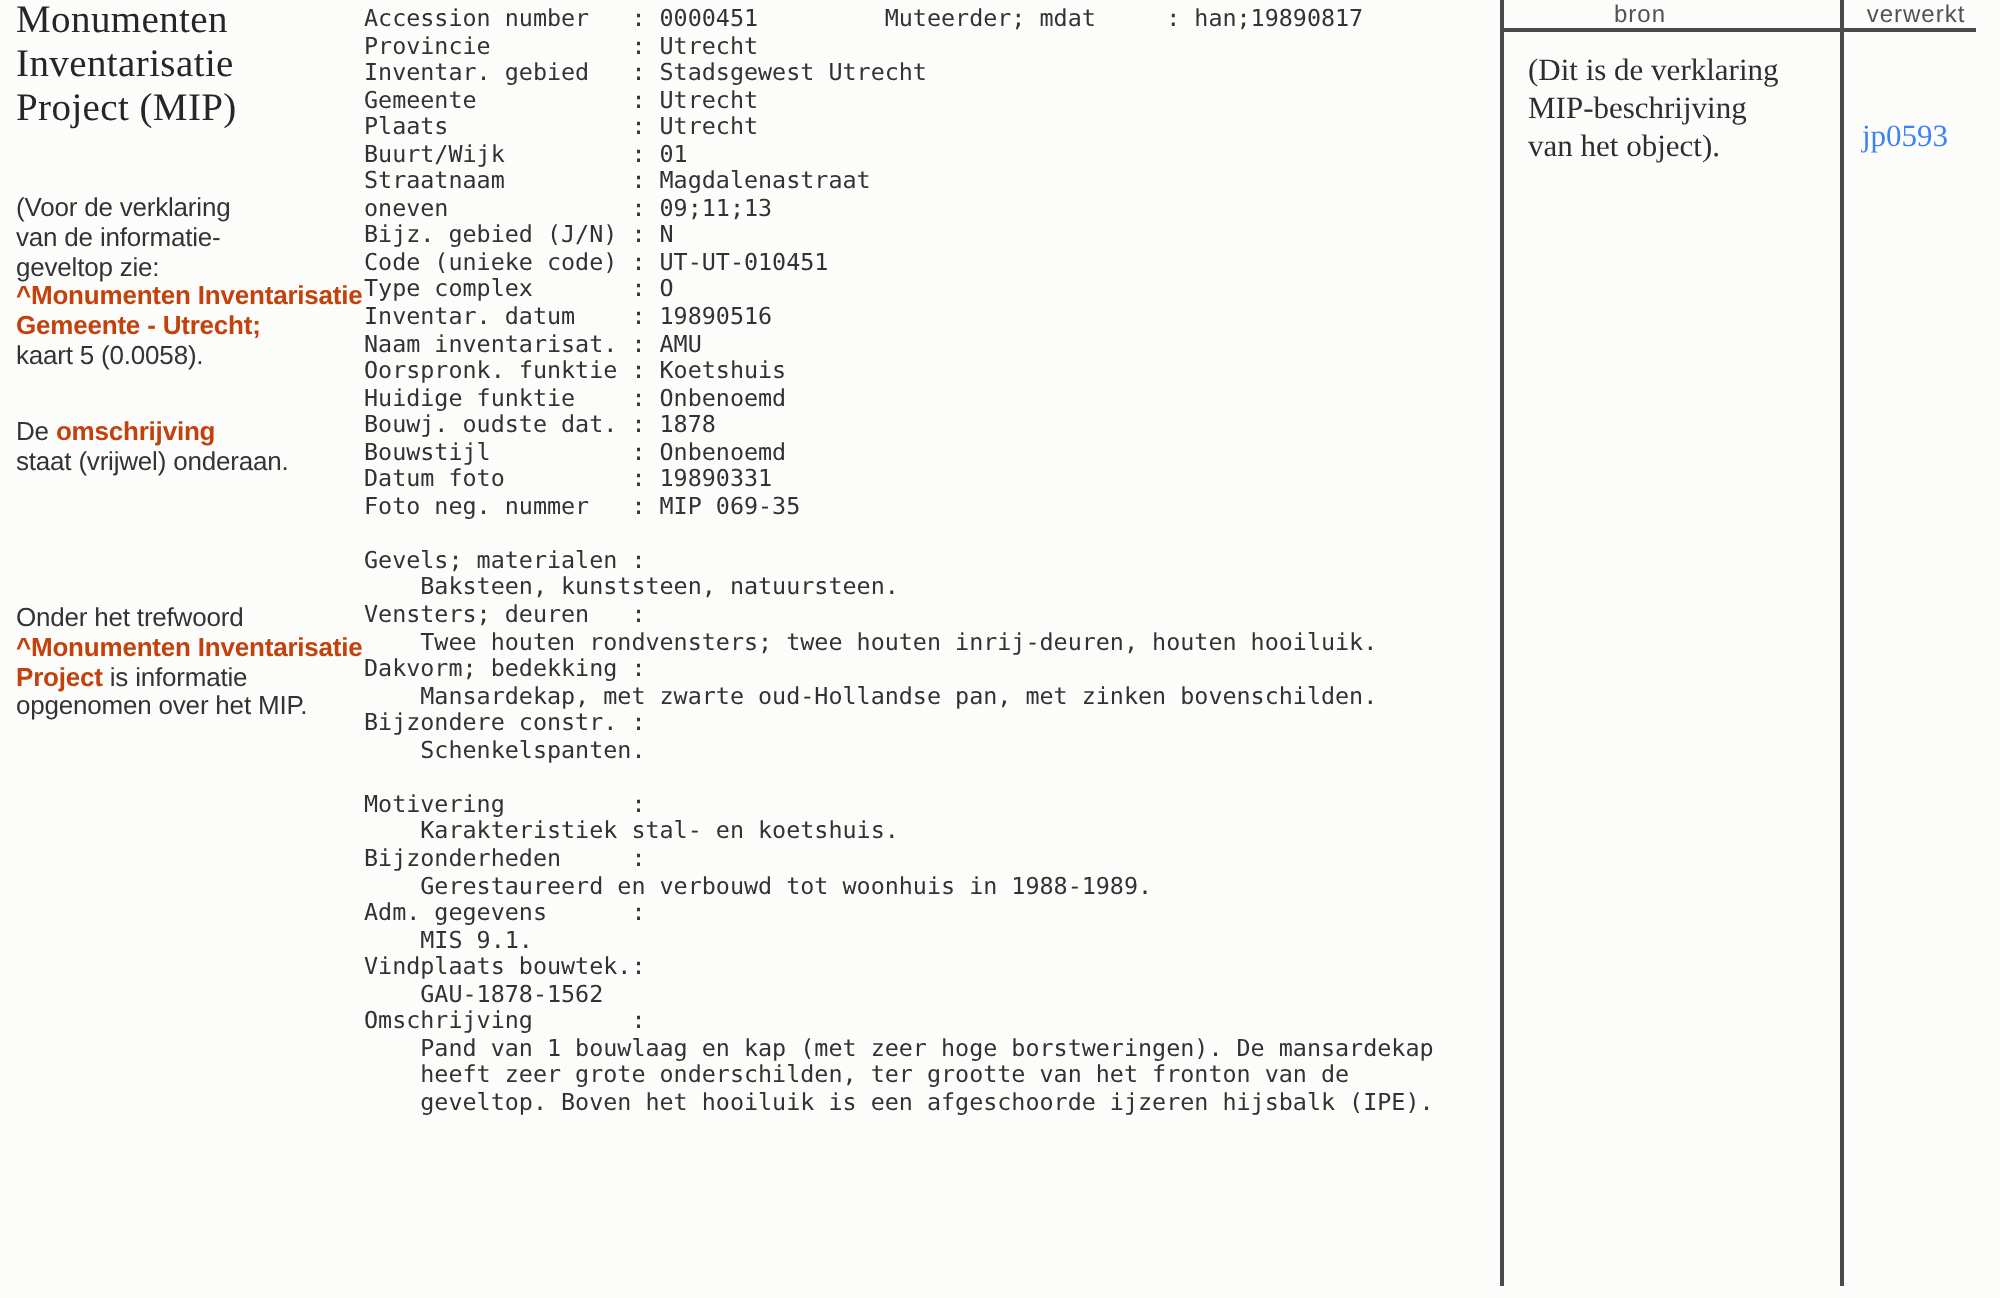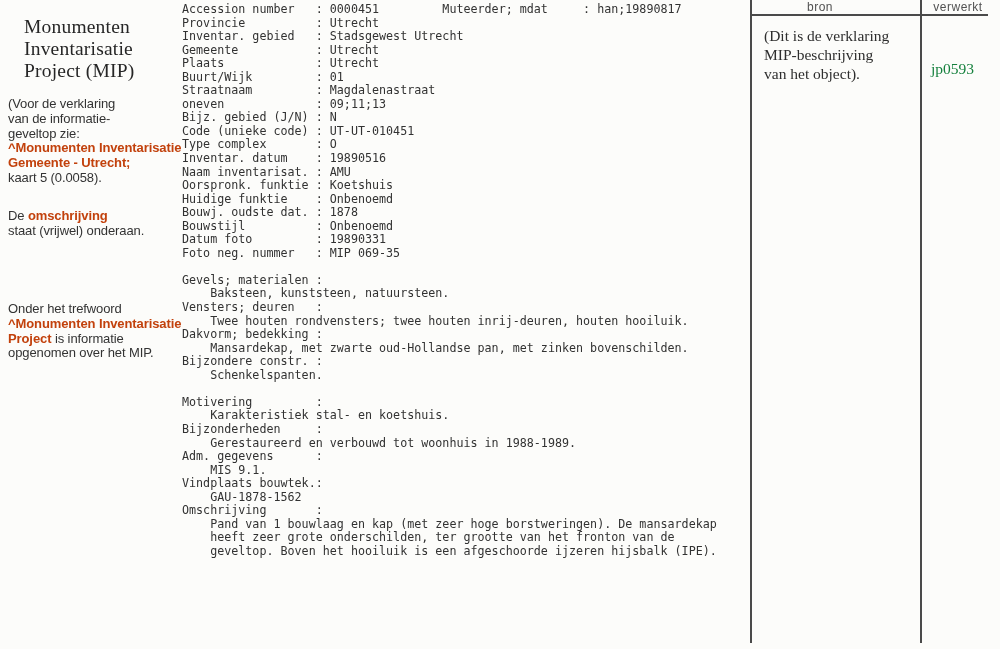--- a/index.html
+++ b/index.html
@@ -7,21 +7,21 @@
     width:1000px; height:649px;
     background:#fcfcfa;
     position:relative;
     overflow:hidden;
     font-family:"Liberation Serif", serif;
   }
   .page { position:absolute; inset:0; }
 
   
   .title {
-    position:absolute; left:8px; top:0; margin:16px;
+    position:absolute; left:8px; top:0; margin:0;
     font-family:"Liberation Serif", serif;
     font-size:19.5px; line-height:22px; font-weight:400;
     color:#262626; white-space:pre-line; letter-spacing:0.2px;
   }
   .note {
     position:absolute; left:8px; margin:0;
     font-family:Liberation Sans, sans-serif;
     font-size:13px; line-height:14.8px;
     color:#333; letter-spacing:-0.1px;
   }
@@ -55,21 +55,21 @@
   .bron-note {
     position:absolute; left:764px; top:26px;
     font-family:"Liberation Serif", serif;
     font-size:15.5px; line-height:19px;
     color:#2e2e2e; white-space:pre-line;
   }
   .verwerkt-value {
     position:absolute; left:931px; top:59px;
     font-family:"Liberation Serif", serif;
     font-size:15.5px; line-height:19px;
-    color:#15803d;
+    color:#3b82f6;
   }
 </style>
 </head>
 <body>
 
 <div class="page">
 
   <aside>
     <h1 class="title">Monumenten
 Inventarisatie

